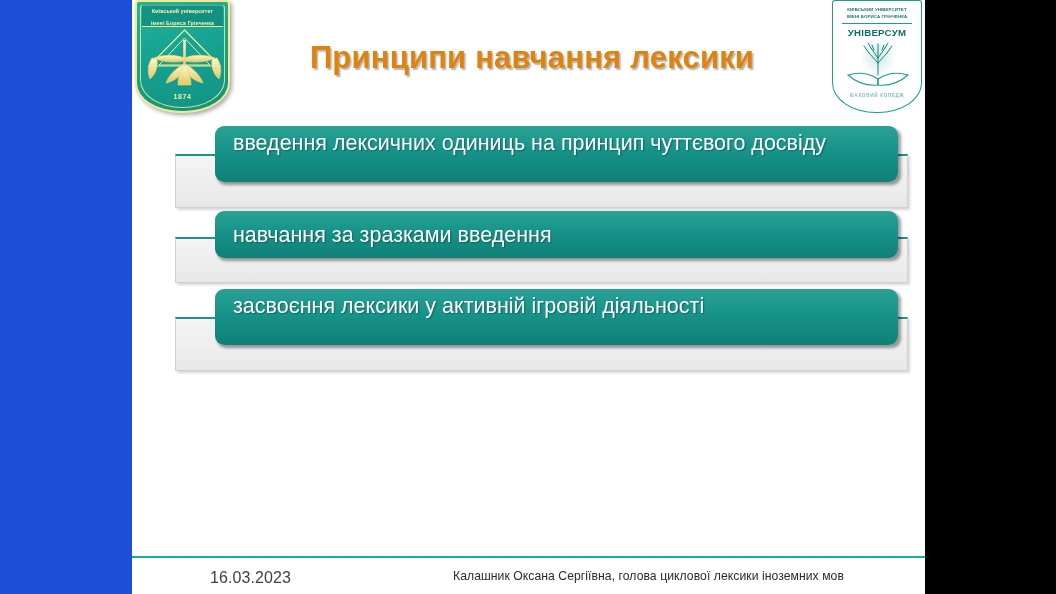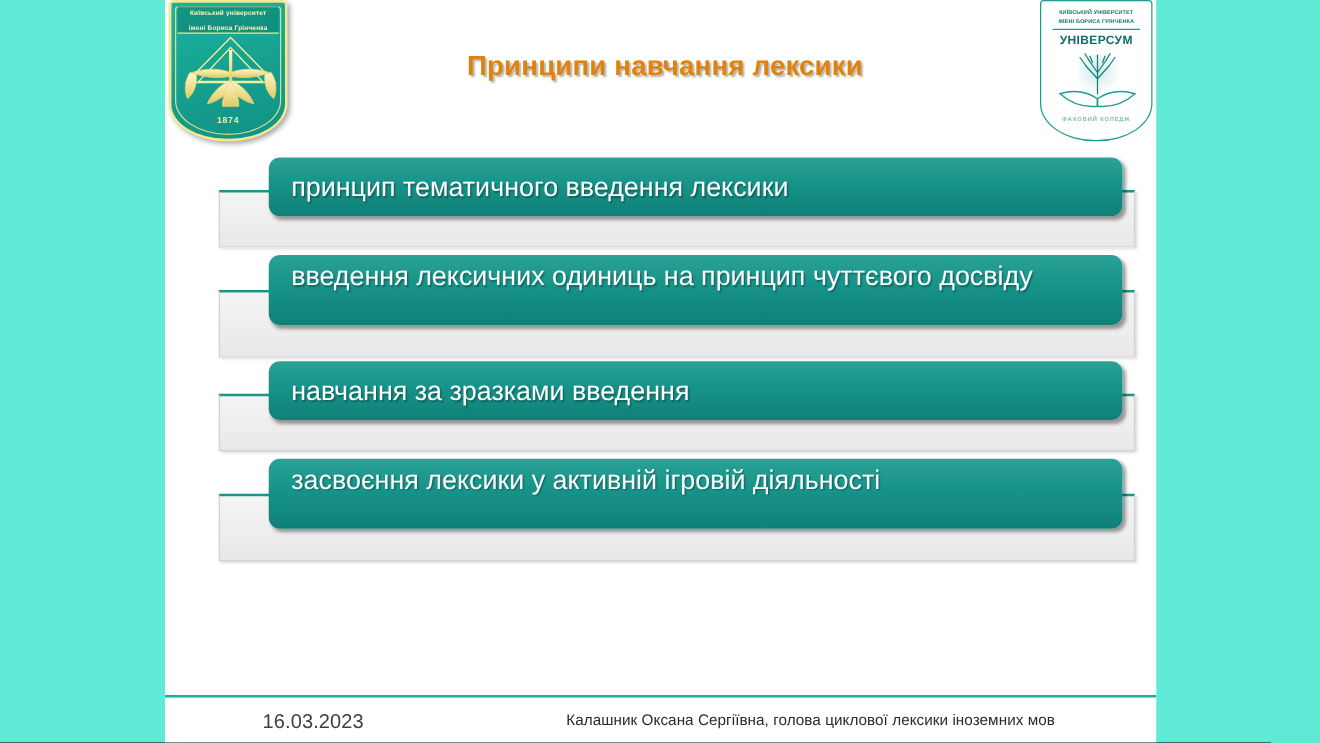--- a/index.html
+++ b/index.html
@@ -7,23 +7,23 @@
   html, body {
     width: 1056px;
     height: 594px;
     background: #000000;
     overflow: hidden;
     font-family: "Liberation Sans", sans-serif;
   }
 
   #stage {
     position: relative;
-    width: 1056px;
+    width: 924px;
     height: 594px;
-    background: #5eead4;
+    background: #1d4ed8;
   }
 
   
   #slide {
     position: absolute;
     left: 132px;
     top: 0px;
     width: 793px;
     height: 594px;
     background: #ffffff;
@@ -132,21 +132,21 @@
   .tree-svg { position: absolute; left: 11px; top: 38px; width: 68px; height: 56px; }
 
   
   #slide-title {
     position: absolute;
     left: 110px;
     top: 40px;
     width: 580px;
     text-align: center;
     color: #e1820c;
-    font-size: 22px;
+    font-size: 31px;
     font-weight: bold;
     letter-spacing: .2px;
     text-shadow: 1.6px 1.6px 1.4px rgba(120,120,120,.55);
     white-space: nowrap;
   }
 
   
   #principles {
     position: absolute;
     left: 0;
@@ -295,26 +295,20 @@
           <path d="M34 40 L34 46" stroke="#1d9c93" stroke-width="1.1"></path>
         </svg>
         <div class="shield-r-t3">ФАХОВИЙ КОЛЕДЖ</div>
       </div>
     </div>
 
     <div id="slide-title">Принципи навчання лексики</div>
 
     <div id="principles">
 
-      <div class="principle">
-        <div class="tray"></div>
-        <div class="pill">
-          <div class="pill-text">принцип тематичного введення лексики</div>
-        </div>
-      </div>
 
       <div class="principle tall">
         <div class="tray"></div>
         <div class="pill">
           <div class="pill-text">введення лексичних одиниць на принцип чуттєвого досвіду</div>
         </div>
       </div>
 
       <div class="principle">
         <div class="tray"></div>

